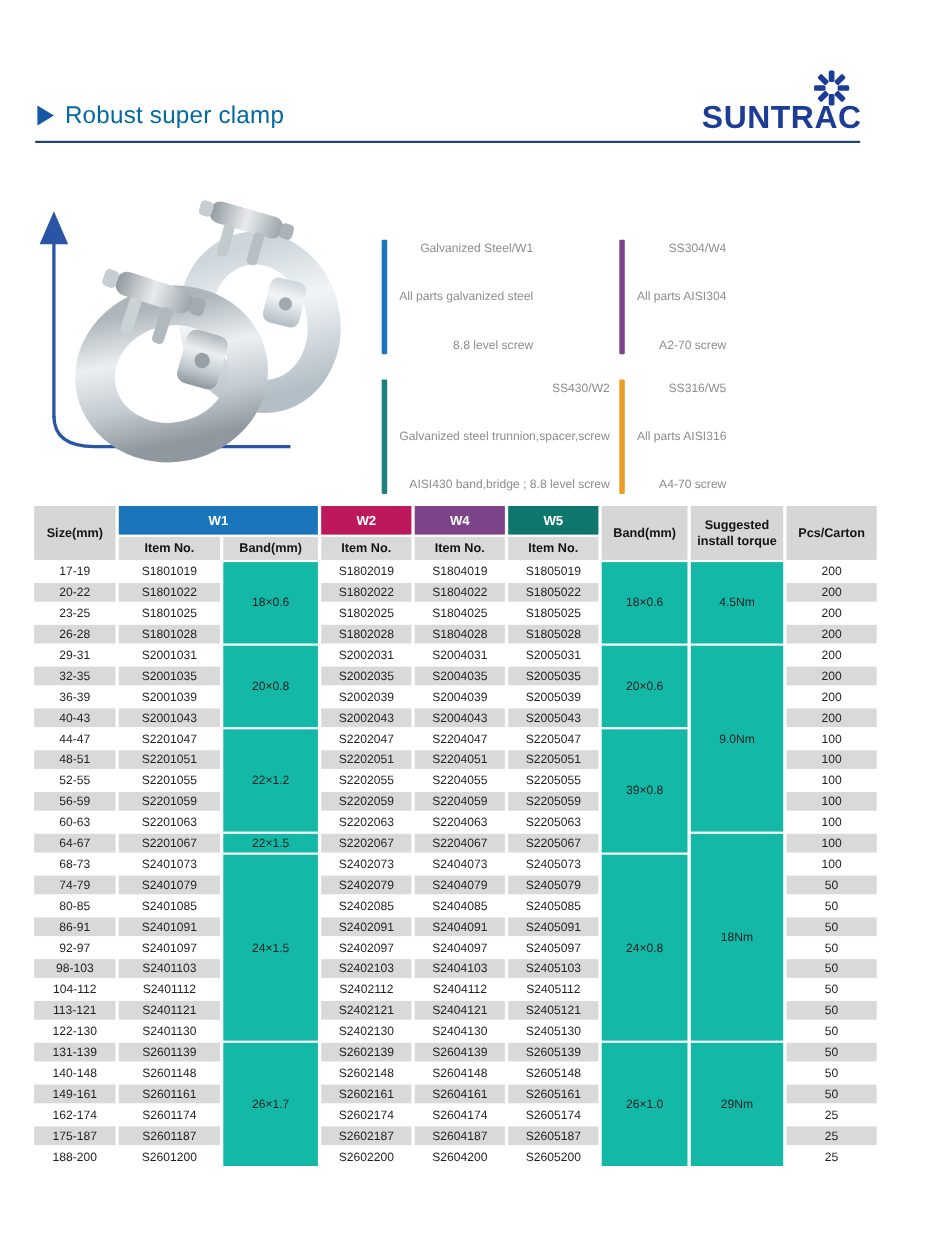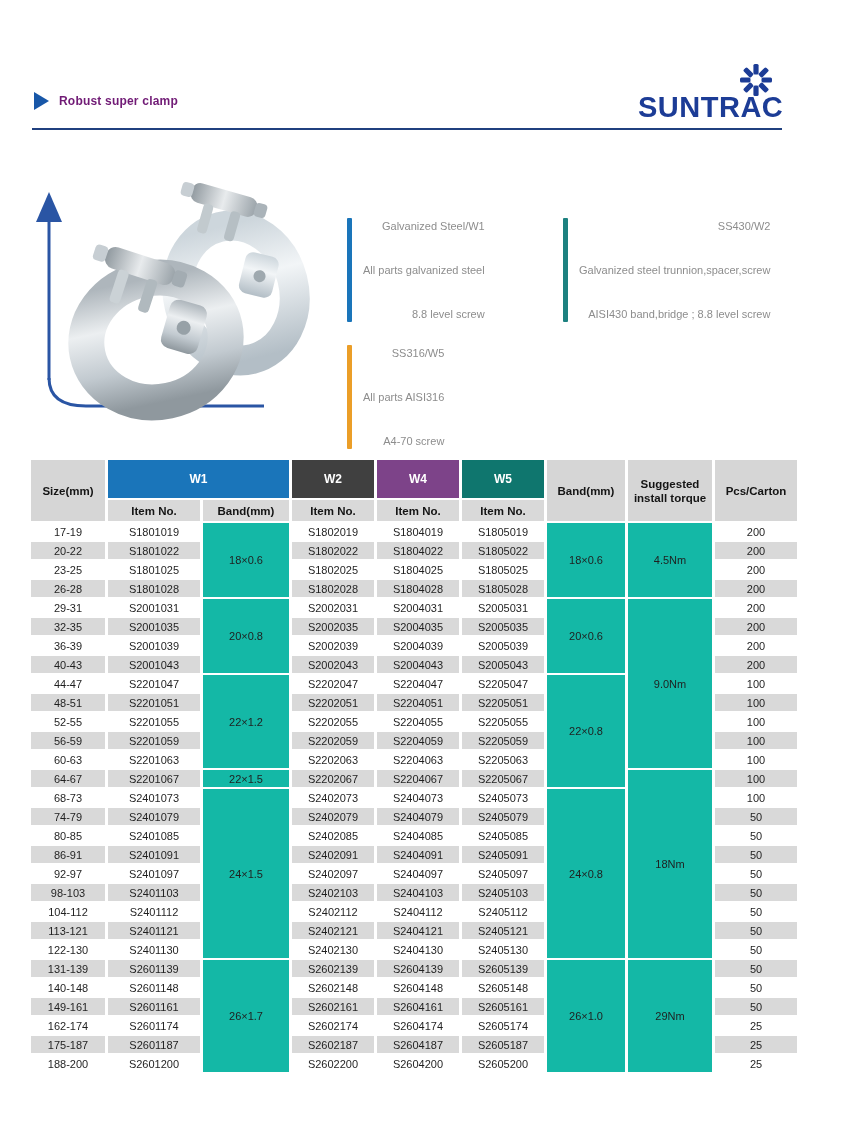--- a/index.html
+++ b/index.html
@@ -6,21 +6,21 @@
   .page {
     position:relative; width:860px; height:1142px; margin:0 auto;
     background:#ffffff; overflow:hidden;
     font-family:"Liberation Sans", sans-serif;
     -webkit-font-smoothing:antialiased;
   }
 
   
   .doc-header { position:absolute; left:34px; top:92px; display:flex; align-items:center; gap:10px; }
   .tri { width:0; height:0; border-left:15px solid #1857a8; border-top:9px solid transparent; border-bottom:9px solid transparent; }
-  .doc-title { font-size:12px; font-weight:bold; color:#701a75; letter-spacing:0.2px; }
+  .doc-title { font-size:22px; font-weight:normal; color:#0369a1; letter-spacing:0.2px; }
 
   .logo { position:absolute; left:638px; top:62px; width:150px; height:64px; }
   .logo-text { position:absolute; left:0; bottom:2px; font-size:29px; font-weight:bold; color:#1c3c96; letter-spacing:0.5px; }
   .logo-star { position:absolute; right:14px; top:0px; }
 
   .title-rule { position:absolute; left:32px; top:128px; width:750px; height:2px; background:#20407f; }
 
   
   .product { position:absolute; left:28px; top:148px; width:310px; height:302px; }
 
@@ -34,21 +34,21 @@
   .legend-line { display:block; white-space:nowrap;margin-top:28px; }
 
   
   table.clamps {
     position:absolute; left:28px; top:458px;
     border-collapse:separate; border-spacing:3px 2px;
     table-layout:fixed; width:748px;
     font-size:11px; color:#1f1f1f;
   }
   table.clamps th, table.clamps td { padding:0; text-align:center; vertical-align:middle; }
-  .row-band th { height:38px; font-size:12px; font-weight:bold; color:#ffffff; }
+  .row-band th { height:26px; font-size:12px; font-weight:bold; color:#ffffff; }
   .row-sub  th { height:21px; background:#d9d9d9; font-size:11.5px; font-weight:bold; color:#141414; }
   th.hgray { background:#d6d6d6; font-size:11.5px; font-weight:bold; color:#141414; line-height:14px; }
   td.cell { height:17px; }
   tr.odd  td.cell { background:#ffffff; }
   tr.even td.cell { background:#d9d9d9; }
   td.merged { background:#14b8a6; }
 </style>
 </head>
 <body>
 
@@ -153,20 +153,28 @@
   <div class="legend">
     <div class="legend-item">
       <span class="legend-bar" style="background: rgb(26, 117, 186);"></span>
       <span class="legend-text">
         <span class="legend-title">Galvanized Steel/W1</span>
         <span class="legend-line">All parts galvanized steel</span>
         <span class="legend-line">8.8 level screw</span>
       </span>
     </div>
     <div class="legend-item">
+      <span class="legend-bar" style="background: rgb(125, 67, 137);"></span>
+      <span class="legend-text">
+        <span class="legend-title">SS304/W4</span>
+        <span class="legend-line">All parts AISI304</span>
+        <span class="legend-line">A2-70 screw</span>
+      </span>
+    </div>
+    <div class="legend-item">
       <span class="legend-bar" style="background: rgb(29, 129, 128);"></span>
       <span class="legend-text">
         <span class="legend-title">SS430/W2</span>
         <span class="legend-line">Galvanized steel trunnion,spacer,screw</span>
         <span class="legend-line">AISI430 band,bridge ; 8.8 level screw</span>
       </span>
     </div>
     <div class="legend-item">
       <span class="legend-bar" style="background: rgb(235, 158, 40);"></span>
       <span class="legend-text">
@@ -186,21 +194,21 @@
         <col style="width:82px">
         <col style="width:82px">
       <col style="width:78px">
         <col style="width:84px">
         <col style="width:82px">
     </colgroup>
     <thead>
       <tr class="row-band">
         <th rowspan="2" class="hgray">Size(mm)</th>
         <th colspan="2" style="background: rgb(26, 117, 186);">W1</th>
-        <th style="background: #404040;">W2</th>
+        <th style="background: #be185d;">W2</th>
         <th style="background: rgb(125, 67, 137);">W4</th>
         <th style="background: #0f766e;">W5</th>
         <th rowspan="2" class="hgray">Band(mm)</th>
         <th rowspan="2" class="hgray">Suggested install torque</th>
         <th rowspan="2" class="hgray">Pcs/Carton</th>
       </tr>
       <tr class="row-sub">
         <th>Item No.</th>
         <th>Band(mm)</th>
         <th>Item No.</th>
@@ -279,21 +287,21 @@
           <td class="cell">S2005043</td>
           <td class="cell">200</td>
         </tr>
         <tr class="odd">
           <td class="cell">44-47</td>
           <td class="cell">S2201047</td>
           <td class="merged" rowspan="5">22×1.2</td>
           <td class="cell">S2202047</td>
           <td class="cell">S2204047</td>
           <td class="cell">S2205047</td>
-          <td class="merged" rowspan="6">22×0.8</td>
+          <td class="merged" rowspan="6">39×0.8</td>
           <td class="cell">100</td>
         </tr>
         <tr class="even">
           <td class="cell">48-51</td>
           <td class="cell">S2201051</td>
           <td class="cell">S2202051</td>
           <td class="cell">S2204051</td>
           <td class="cell">S2205051</td>
           <td class="cell">100</td>
         </tr>

